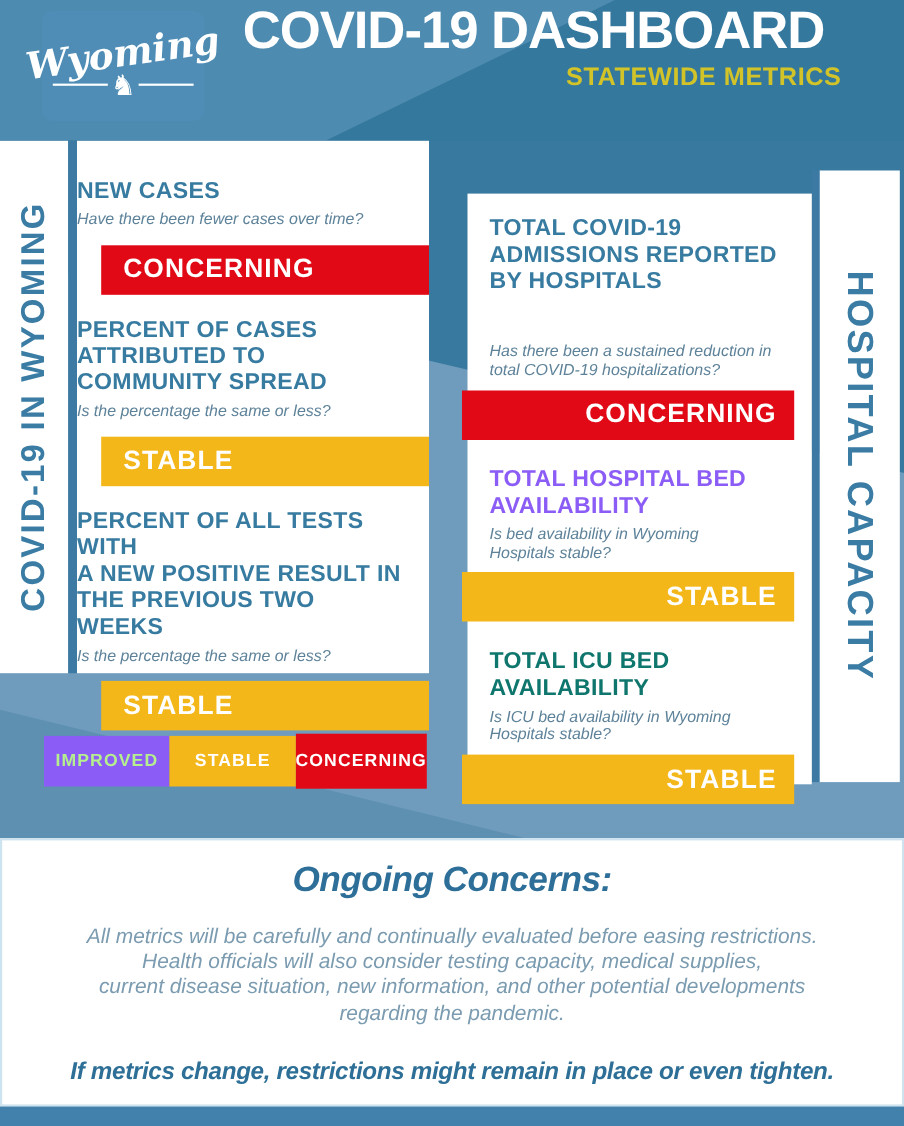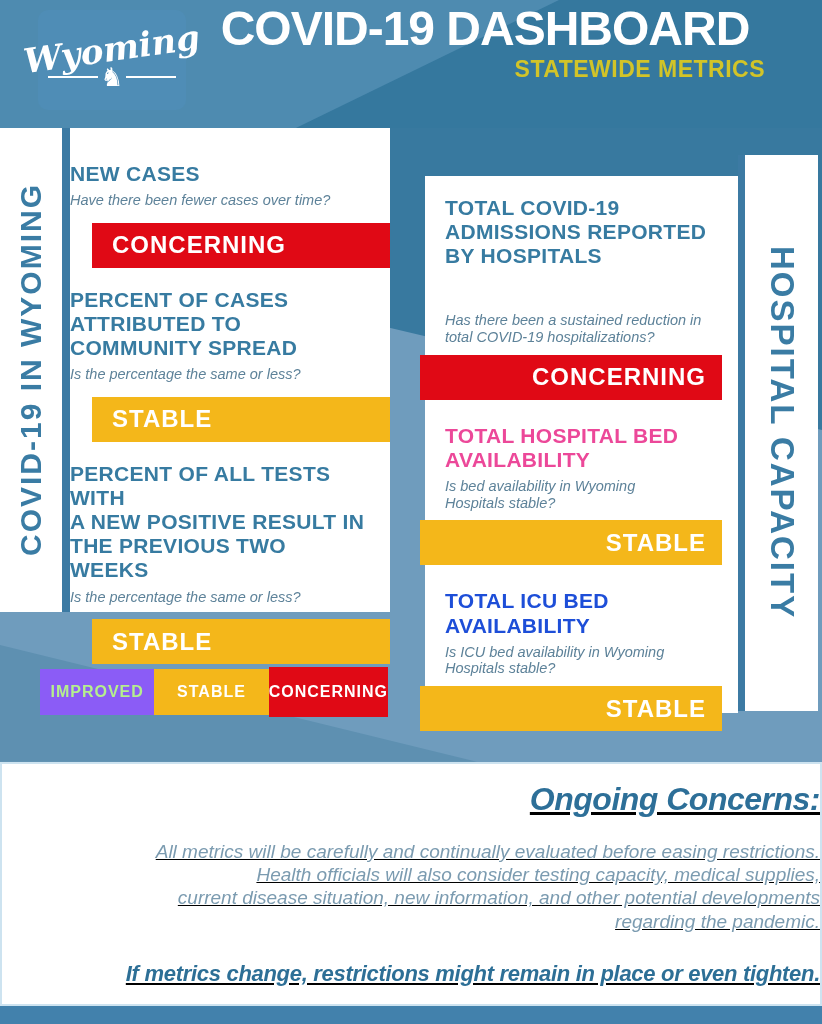--- a/index.html
+++ b/index.html
@@ -85,21 +85,21 @@
   
   .legend { position:absolute; left:40px; top:667px; width:348px; height:50px; display:flex; align-items:center; }
   .legend-item {
     flex:1; height:46px; display:flex; align-items:center; justify-content:center;
     font-weight:bold; font-size:16px; letter-spacing:1px;
   }
   .legend-item.tall { height:50px; }
   
   .footer {
     position:absolute; left:0; top:762px; width:822px; height:244px;
-    background:#fff; border:2px solid #cde3f0; text-align:right;text-decoration:underline;
+    background:#fff; border:2px solid #cde3f0; text-align:center;
   }
   .footer-heading {
     margin-top:17px; font-size:32px; font-weight:bold; font-style:italic; letter-spacing:-0.5px;
   }
   .footer-body {
     margin-top:22px; font-size:19px; font-style:italic; line-height:1.22;
     white-space:pre-line;
   }
   .footer-warning {
     margin-top:28px; font-size:22px; font-weight:bold; font-style:italic; letter-spacing:-0.3px;
@@ -173,30 +173,30 @@
       <div class="metric-title" style="color: rgb(55, 123, 161);">TOTAL COVID-19
 ADMISSIONS REPORTED
 BY HOSPITALS</div>
       <div class="metric-question" style="color: rgb(93, 130, 153); margin-top: 44px;">Has there been a sustained reduction in
 total COVID-19 hospitalizations?</div>
       <div class="status-bar" style="background: rgb(224, 9, 21);">
         <span>CONCERNING</span>
       </div>
     </div>
     <div class="metric">
-      <div class="metric-title" style="color: #ec4899;">TOTAL HOSPITAL BED
+      <div class="metric-title" style="color: #8b5cf6;">TOTAL HOSPITAL BED
 AVAILABILITY</div>
       <div class="metric-question" style="color: rgb(93, 130, 153);">Is bed availability in Wyoming
 Hospitals stable?</div>
       <div class="status-bar" style="background: rgb(244, 183, 26);">
         <span>STABLE</span>
       </div>
     </div>
     <div class="metric">
-      <div class="metric-title" style="color: #1d4ed8;">TOTAL ICU BED
+      <div class="metric-title" style="color: #0f766e;">TOTAL ICU BED
 AVAILABILITY</div>
       <div class="metric-question" style="color: rgb(93, 130, 153);">Is ICU bed availability in Wyoming
 Hospitals stable?</div>
       <div class="status-bar" style="background: rgb(244, 183, 26);">
         <span>STABLE</span>
       </div>
     </div>
   </div>
 
   <div class="legend">

